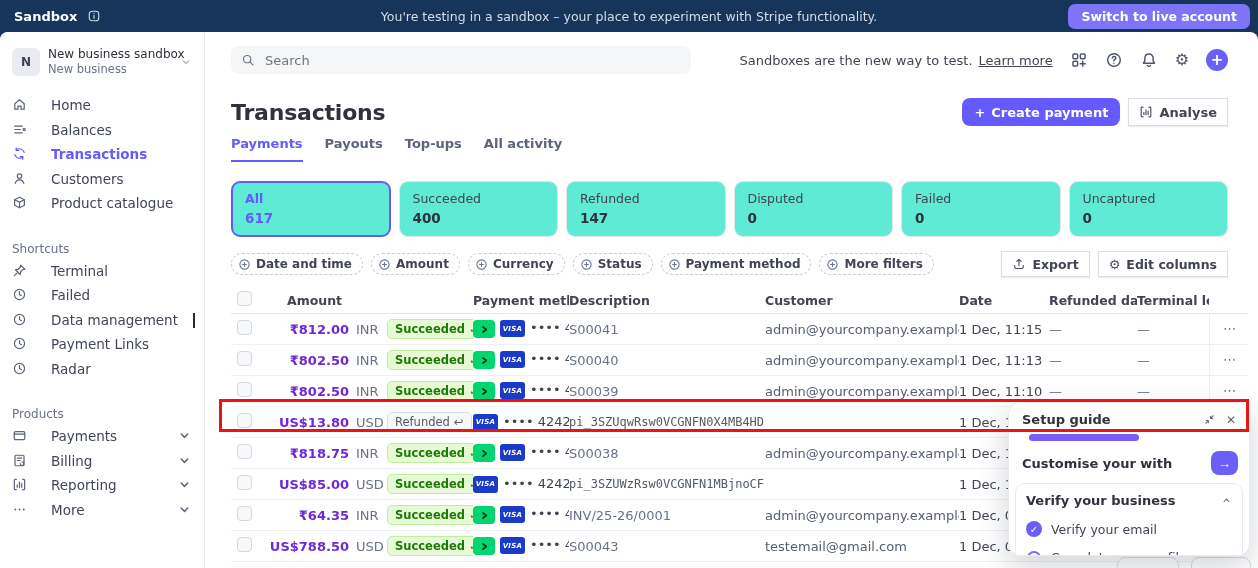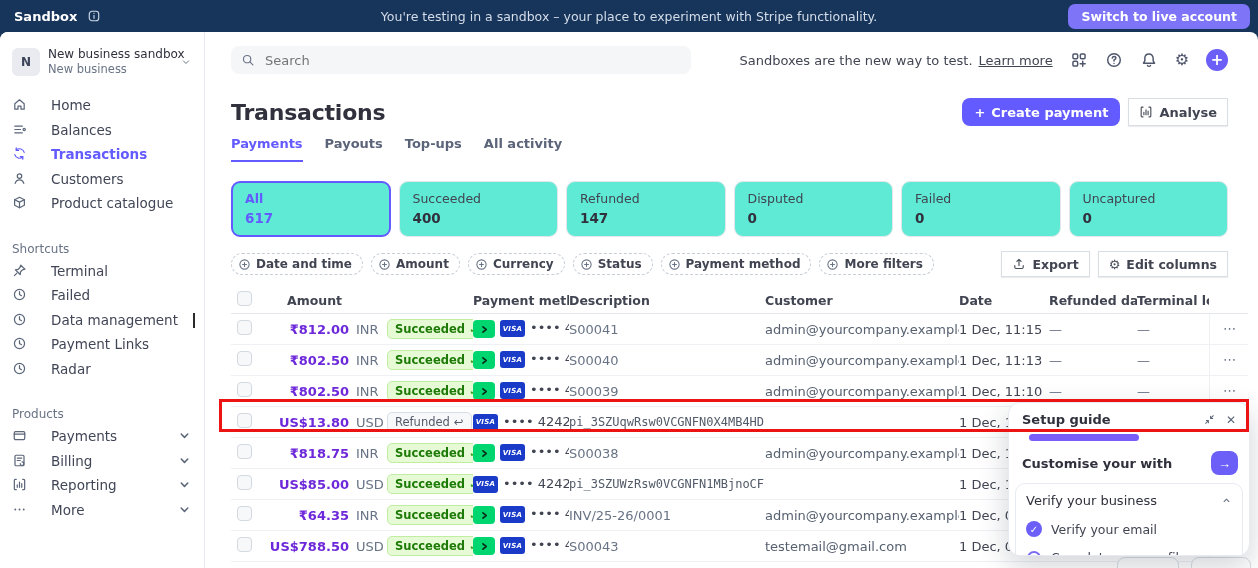--- a/index.html
+++ b/index.html
@@ -114,21 +114,21 @@
          border-radius:12px;box-shadow:0 10px 30px rgba(27,36,56,.20);z-index:5;box-sizing:border-box;overflow:hidden}
   .setup-head{display:flex;align-items:center;padding:9px 13px 4px;font-size:13px;font-weight:bold;color:#30313d}
   .setup-icons{margin-left:auto;display:flex;gap:11px;align-items:center;color:#5b6679}
   .setup-icons .i{width:11px;height:11px;cursor:pointer}
   .close-x{font-size:12px;cursor:pointer;line-height:1}
   .progress{height:7px;width:110px;background:#7a5cf9;border-radius:4px;margin:3px 0 0 20px}
   .customise{display:flex;align-items:center;padding:10px 11px 8px 13px;font-size:13px;font-weight:bold;color:#30313d}
   .go-btn{margin-left:auto;width:27px;height:24px;background:#6c5ff7;border:none;border-radius:8px;color:#fff;display:flex;
           align-items:center;justify-content:center;font-size:13px;cursor:pointer}
   .verify-box{margin:0 6px;border:1px solid #e7eaf0;border-radius:10px;padding:9px 10px 12px;background:#fff}
-  .vb-head{display:flex;align-items:center;font-size:13px;font-weight:normal;color:#30313d}
+  .vb-head{display:flex;align-items:center;font-size:13px;font-weight:bold;color:#30313d}
   .vb-head .i{margin-left:auto;color:#687385;width:11px;height:11px;cursor:pointer}
   .vb-item{display:flex;align-items:center;gap:9px;font-size:12.5px;color:#414552;margin-top:13px;cursor:pointer}
   .ic-done{width:16px;height:16px;border-radius:50%;background:#6c5ff7;color:#fff;font-size:10px;display:inline-flex;
            align-items:center;justify-content:center;flex:none}
   .ic-todo{width:14px;height:14px;border-radius:50%;border:2px solid #7b6cf3;box-sizing:border-box;flex:none;margin:0 1px}
 
   
   .annotation{position:absolute;left:219px;top:399px;width:1030px;height:33px;border:3px solid #ec1313;z-index:9;
               box-sizing:border-box;pointer-events:none}
   .cursor-mark{position:absolute;left:193px;top:313px;width:2px;height:15px;background:#2b2b2b;z-index:3}

